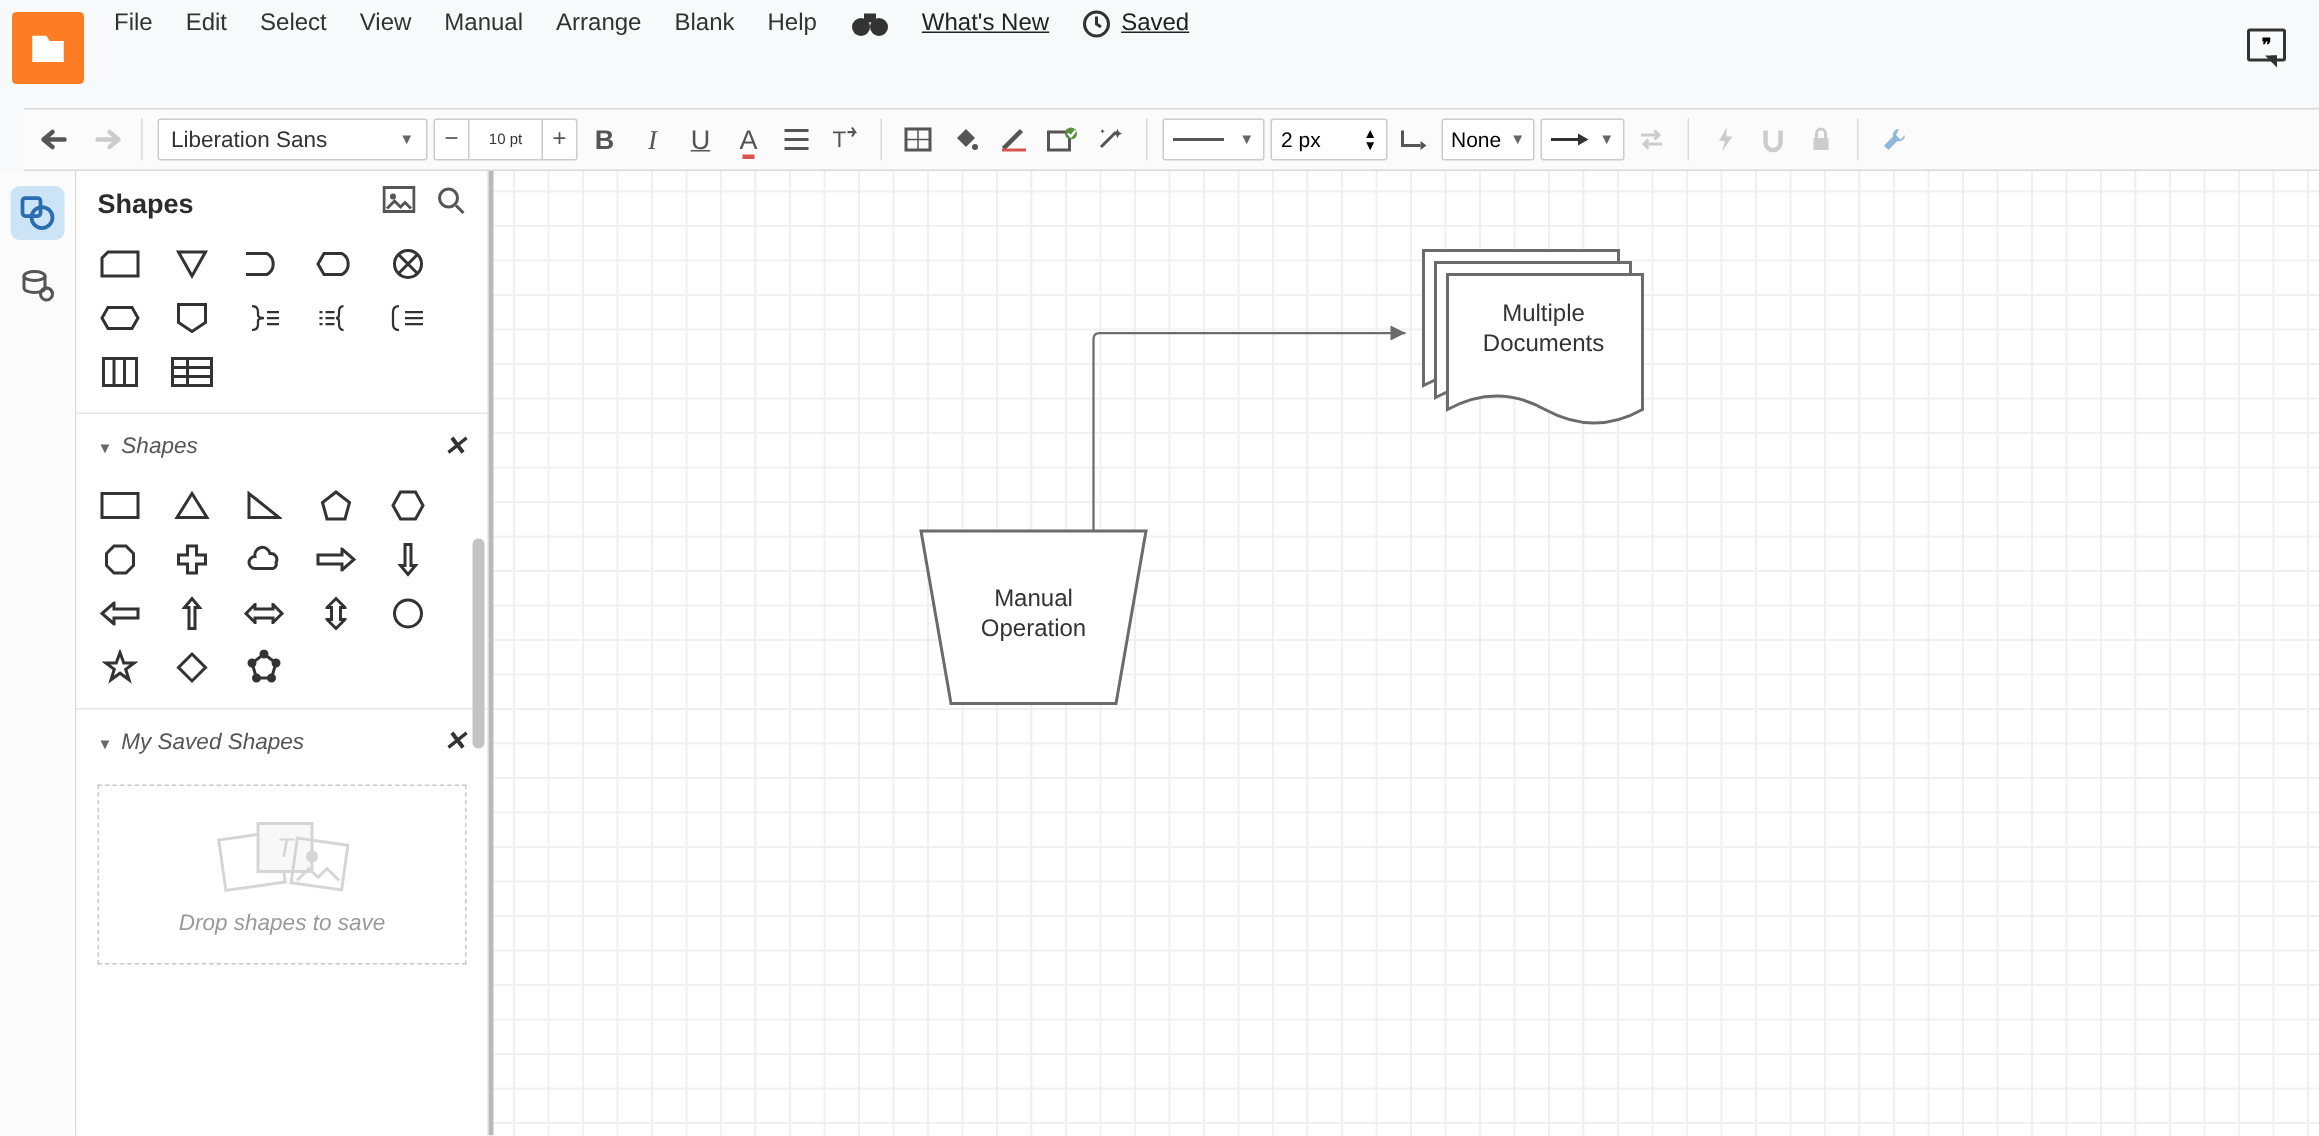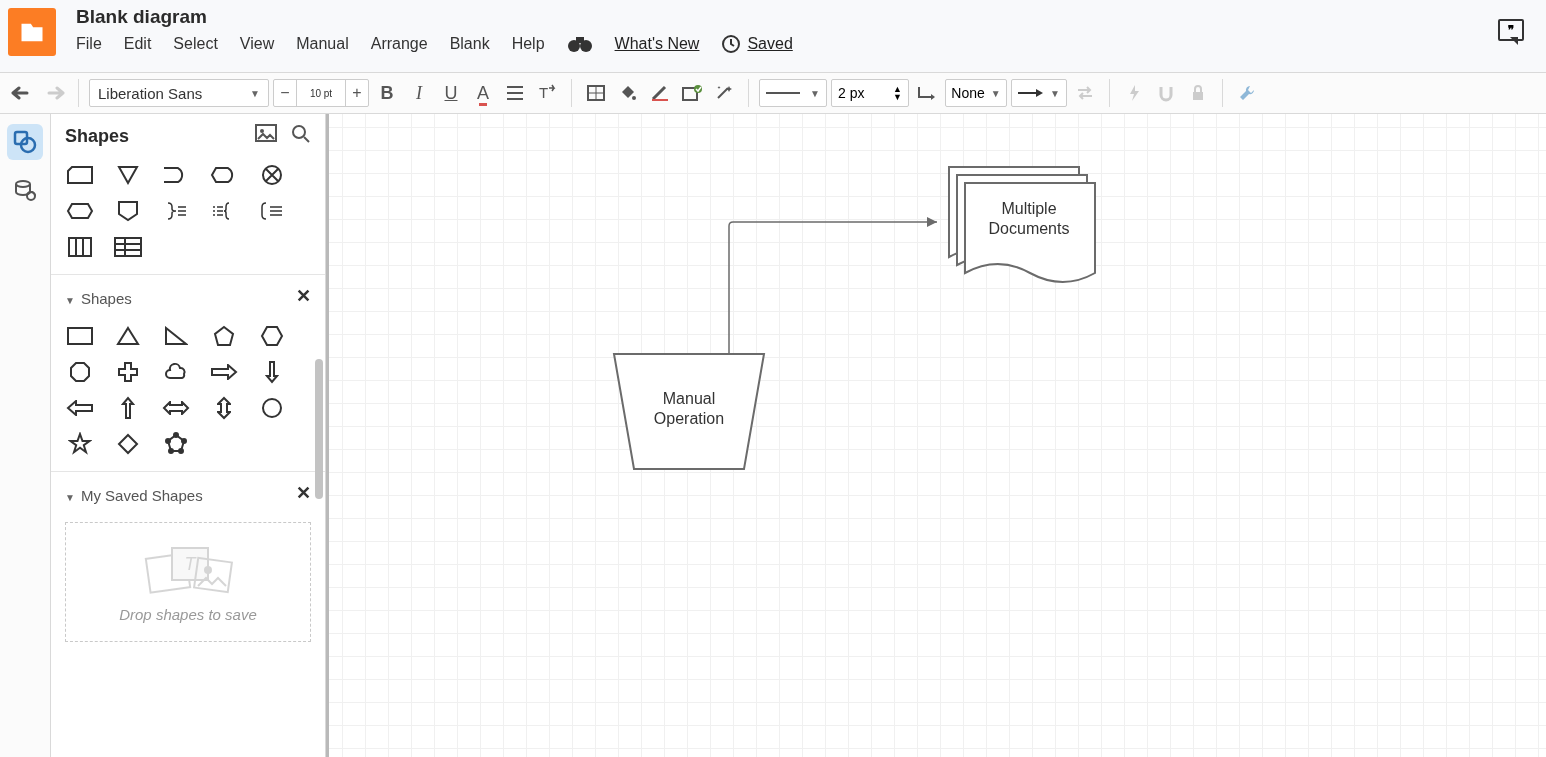--- a/index.html
+++ b/index.html
@@ -14,21 +14,21 @@
 .menu-row { display: flex; align-items: center; gap: 22px; font-size: 16px; color: #333; }
 .menu-item { cursor: pointer; }
 .menu-item.link { text-decoration: underline; color: #222; }
 .saved-wrap { display: flex; align-items: center; gap: 6px; }
 .bino-icon, .clock-icon { display: inline-flex; }
 .header-right { padding-right: 10px; display: flex; align-items: center; height: 48px; }
 .feedback-icon { width: 26px; height: 22px; border: 2px solid #333; border-radius: 2px; position: relative; display:flex; align-items:center; justify-content:center; font-size:12px; font-weight:700;}
 .feedback-icon:after { content:""; position:absolute; bottom:-6px; right:4px; width:0; height:0; border:4px solid transparent; border-top-color:#333; border-right-color:#333;}
 
 
-.toolbar { height: 42px; background: #fbfbfb; border-top: 1px solid #d9d9d9; border-bottom: 1px solid #d9d9d9; display: flex; align-items: center; padding: 0 8px; gap: 4px; }
+.toolbar { height: 42px; background: #fbfbfb; border-top: 1px solid #d9d9d9; border-bottom: 1px solid #d9d9d9; display: flex; align-items: center; padding: 0 8px; gap: 4px; margin-left: 16px; }
 .tb-sep { width: 1px; height: 28px; background: #d9d9d9; margin: 0 6px; }
 .tb-btn { min-width: 28px; height: 28px; display: flex; align-items: center; justify-content: center; cursor: pointer; color: #555; border-radius: 2px; }
 .tb-btn.disabled { color: #bbb; }
 .font-select { border: 1px solid #ccc; background: #fff; height: 28px; width: 180px; display: flex; align-items: center; padding: 0 8px; font-size: 15px; color: #333; justify-content: space-between; border-radius: 2px; }
 .size-group { display: flex; align-items: center; border: 1px solid #ccc; border-radius: 2px; height: 28px; background: #fff; }
 .size-group .pm { width: 22px; text-align: center; cursor: pointer; font-size: 16px; color: #555; }
 .size-group .val { width: 50px; text-align: center; font-size: 10px; color: #333; border-left: 1px solid #ccc; border-right: 1px solid #ccc; height: 100%; display: flex; align-items: center; justify-content: center; }
 .line-select, .px-select, .none-select, .arrow-select { border: 1px solid #ccc; background: #fff; height: 28px; display: flex; align-items: center; padding: 0 6px; font-size: 14px; border-radius: 2px; gap: 6px; }
 .line-select { width: 68px; justify-content: space-between; }
 .px-select { width: 78px; justify-content: space-between; }
@@ -46,21 +46,21 @@
 .side-panel { width: 275px; border-right: 1px solid #d9d9d9; background: #fff; overflow-y: auto; position: relative; }
 .panel-header { display: flex; align-items: center; justify-content: space-between; padding: 10px 14px 8px 14px; }
 .panel-title { font-size: 18px; font-weight: 700; color: #2b2b2b; }
 .panel-header .icons { display: flex; gap: 14px; color: #555; }
 
 .shape-grid { display: flex; flex-wrap: wrap; gap: 10px 18px; padding: 6px 14px 14px 14px; }
 .shape-cell { width: 30px; height: 26px; display: flex; align-items: center; justify-content: center; cursor: grab; }
 .shape-cell svg { stroke: #333; fill: none; stroke-width: 2; }
 
 .section { border-top: 1px solid #e5e5e5; }
-.section-head { display: flex; align-items: flex-end; justify-content: space-between; padding: 10px 14px; font-size: 15px; color: #555; }
+.section-head { display: flex; align-items: center; justify-content: space-between; padding: 10px 14px; font-size: 15px; color: #555; font-style: italic; }
 .tri { font-size: 10px; margin-right: 6px; color: #666; }
 .section-head .close-x { font-size: 18px; font-weight: 700; color: #333; cursor: pointer; }
 
 .saved-drop { margin: 8px 14px 14px 14px; border: 1.5px dashed #c9c9c9; height: 120px; display: flex; flex-direction: column; align-items: center; justify-content: center; color: #999; font-style: italic; font-size: 15px; gap: 8px; }
 .saved-drop svg { opacity: 0.4; }
 
 .scroll-thumb { position: absolute; right: 2px; top: 245px; width: 8px; height: 140px; background: #c3c3c3; border-radius: 4px; }
 
 
 .canvas { flex: 1; position: relative; background: #fff;
@@ -84,21 +84,20 @@
 </head>
 <body>
 
 <div class="header">
   <div class="logo">
     <svg viewBox="0 0 24 24">
         <path d="M3 5 h8 l2 3 h8 v12 h-18 z" fill="#fff"></path>
       </svg>
   </div>
   <div class="header-center">
-    <div class="doc-title">Blank diagram</div>
     <div class="menu-row">
       <span class="menu-item">File</span>
       <span class="menu-item">Edit</span>
       <span class="menu-item">Select</span>
       <span class="menu-item">View</span>
       <span class="menu-item">Manual</span>
       <span class="menu-item">Arrange</span>
       <span class="menu-item">Blank</span>
       <span class="menu-item">Help</span>
       <span class="bino-icon">

